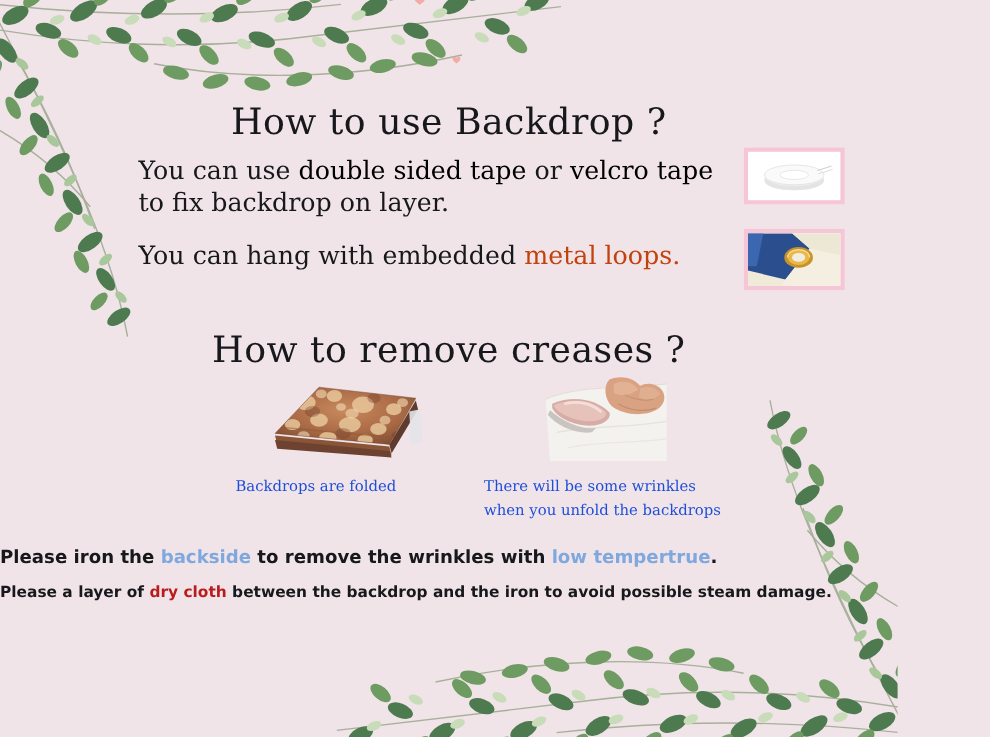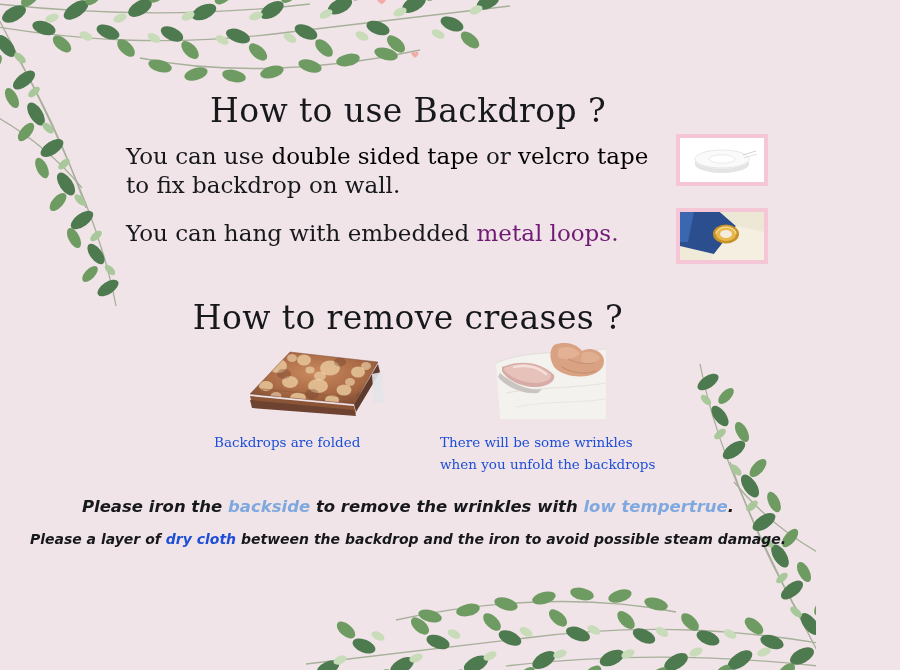--- a/index.html
+++ b/index.html
@@ -58,21 +58,21 @@
     width: 530px;
     font-size: 23px;
     line-height: 1.28;
     color: #16181b;
     font-family: "DejaVu Serif", serif;
   }
   #line-tape { top: 142px; }
   #line-loops { top: 219px; }
 
   .hl-blue { color: #000000; }
-  .hl-teal { color: #701a75; }
+  .hl-teal { color: #c2410c; }
 
   
   .thumb {
     position: absolute;
     border: 4px solid #F4C6D6;
     background: #ffffff;
     box-sizing: border-box;
     overflow: hidden;
   }
   #thumb-tape {
@@ -107,31 +107,29 @@
     font-size: 13.5px;
     line-height: 1.62;
     color: #1d4ed8;
   }
   #cap-folded { left: 214px; top: 432px; width: 220px; }
   #cap-wrinkles { left: 440px; top: 432px; width: 250px; }
 
   
   .note {
     position: absolute;
-    text-align: center;
     left: 0; right: 0;
     font-family: "DejaVu Sans", sans-serif;
     font-weight: bold;
     color: #16181b;
-    font-style: italic;
   }
   #note-iron { top: 497px; font-size: 16.5px; }
   #note-cloth { top: 531px; font-size: 14px; }
   .note .hl-blue { color: #7FA8DF; }
-  .note .hl-sage { color: #1d4ed8; }
+  .note .hl-sage { color: #b91c1c; }
 </style>
 </head>
 <body>
 
 <div id="page">
 
   <div class="foliage foliage-tl">
     <svg viewBox="0 0 520 330" xmlns="http://www.w3.org/2000/svg">
       <g stroke="#9AA78E" stroke-width="1.3" fill="none" opacity="0.85">
         <path d="M-10 36 C 80 52, 180 60, 300 44 C 380 34, 450 26, 520 18"></path>
@@ -336,21 +334,21 @@
           <ellipse cx="358" cy="72" rx="12" ry="6" transform="rotate(-12 358 72)"></ellipse>
           <ellipse cx="396" cy="66" rx="12" ry="6" transform="rotate(14 396 66)"></ellipse>
         </g>
       </g>
     </svg>
   </div>
 
   <div class="heading" id="h-use">How to use Backdrop ?</div>
 
   <div class="usage-block" id="line-tape">
-    <span>You can use </span><span class="hl-blue">double sided tape</span><span> or </span><span class="hl-blue">velcro tape</span><span> to fix backdrop on wall.</span>
+    <span>You can use </span><span class="hl-blue">double sided tape</span><span> or </span><span class="hl-blue">velcro tape</span><span> to fix backdrop on layer.</span>
   </div>
 
   <div class="usage-block" id="line-loops">
     <span>You can hang with embedded </span><span class="hl-teal">metal loops.</span>
   </div>
 
   <div class="thumb" id="thumb-tape">
     <svg viewBox="0 0 84 44" xmlns="http://www.w3.org/2000/svg">
       <rect width="84" height="44" fill="#ffffff"></rect>
       <ellipse cx="42" cy="26" rx="27" ry="9" fill="#f0f0f0"></ellipse>

